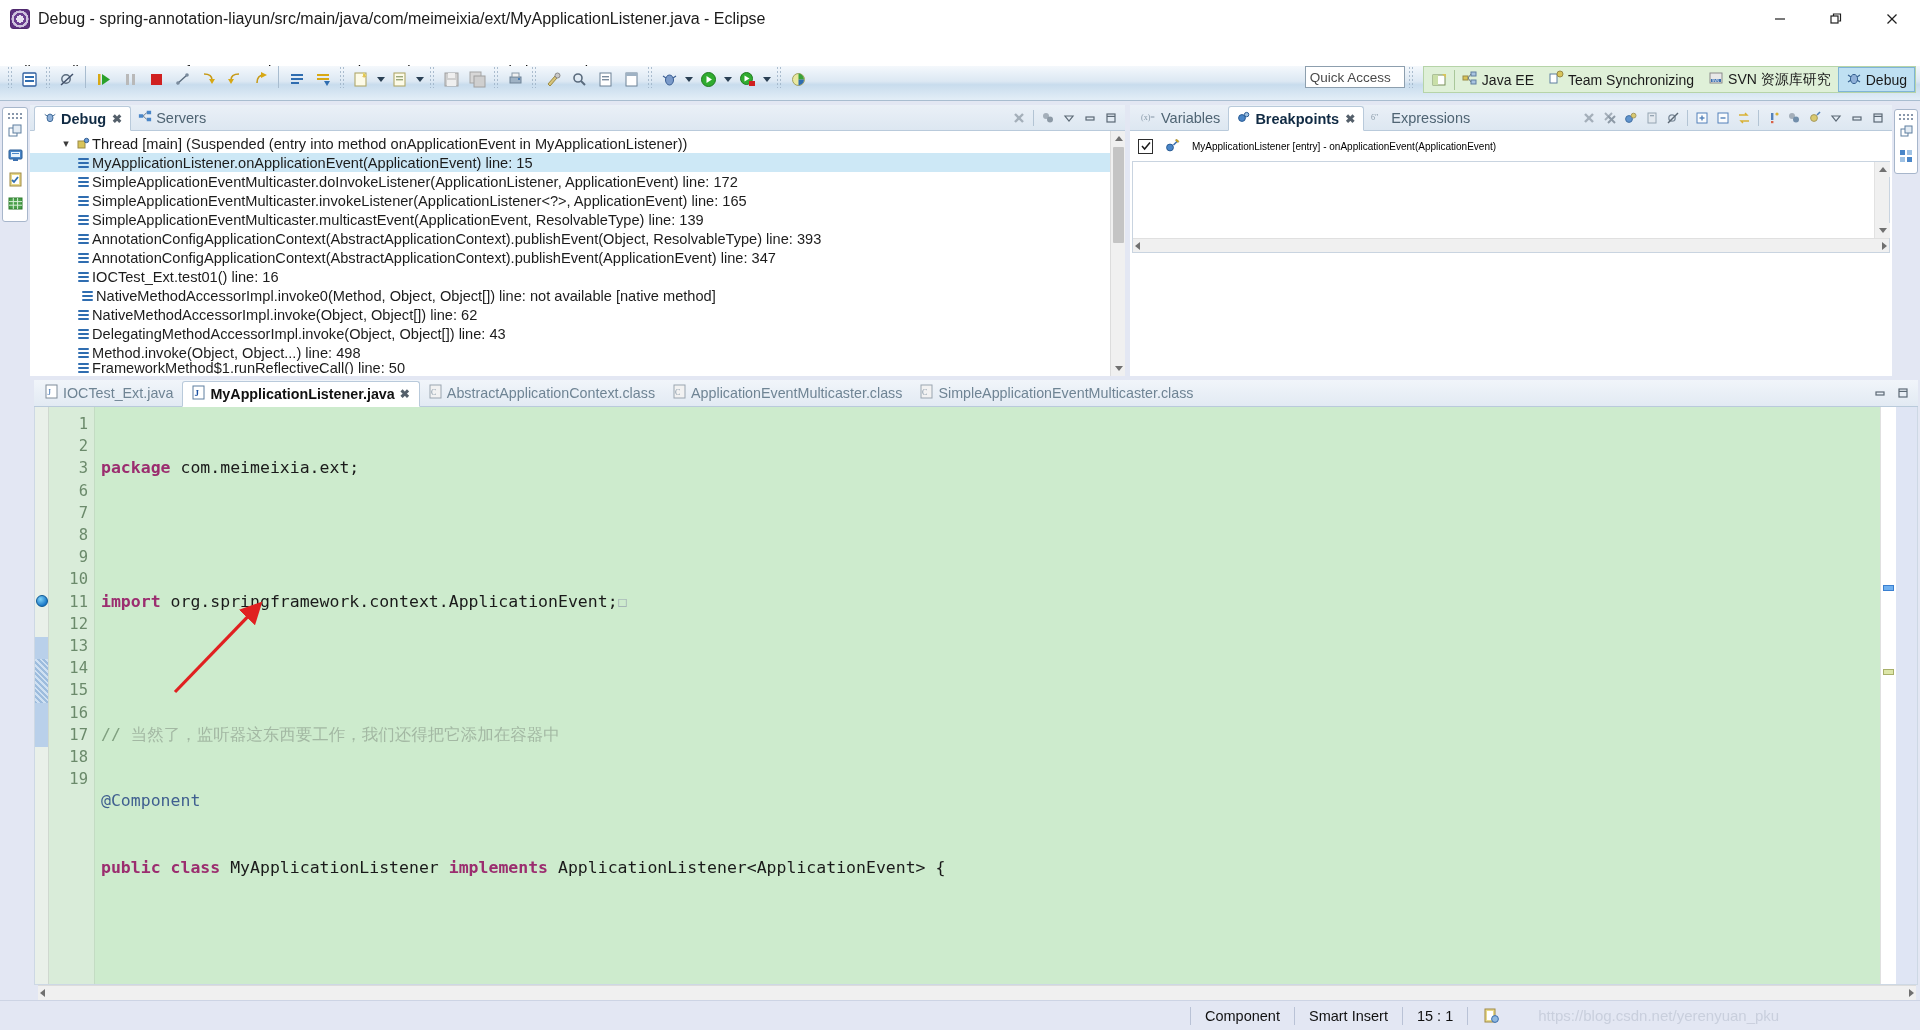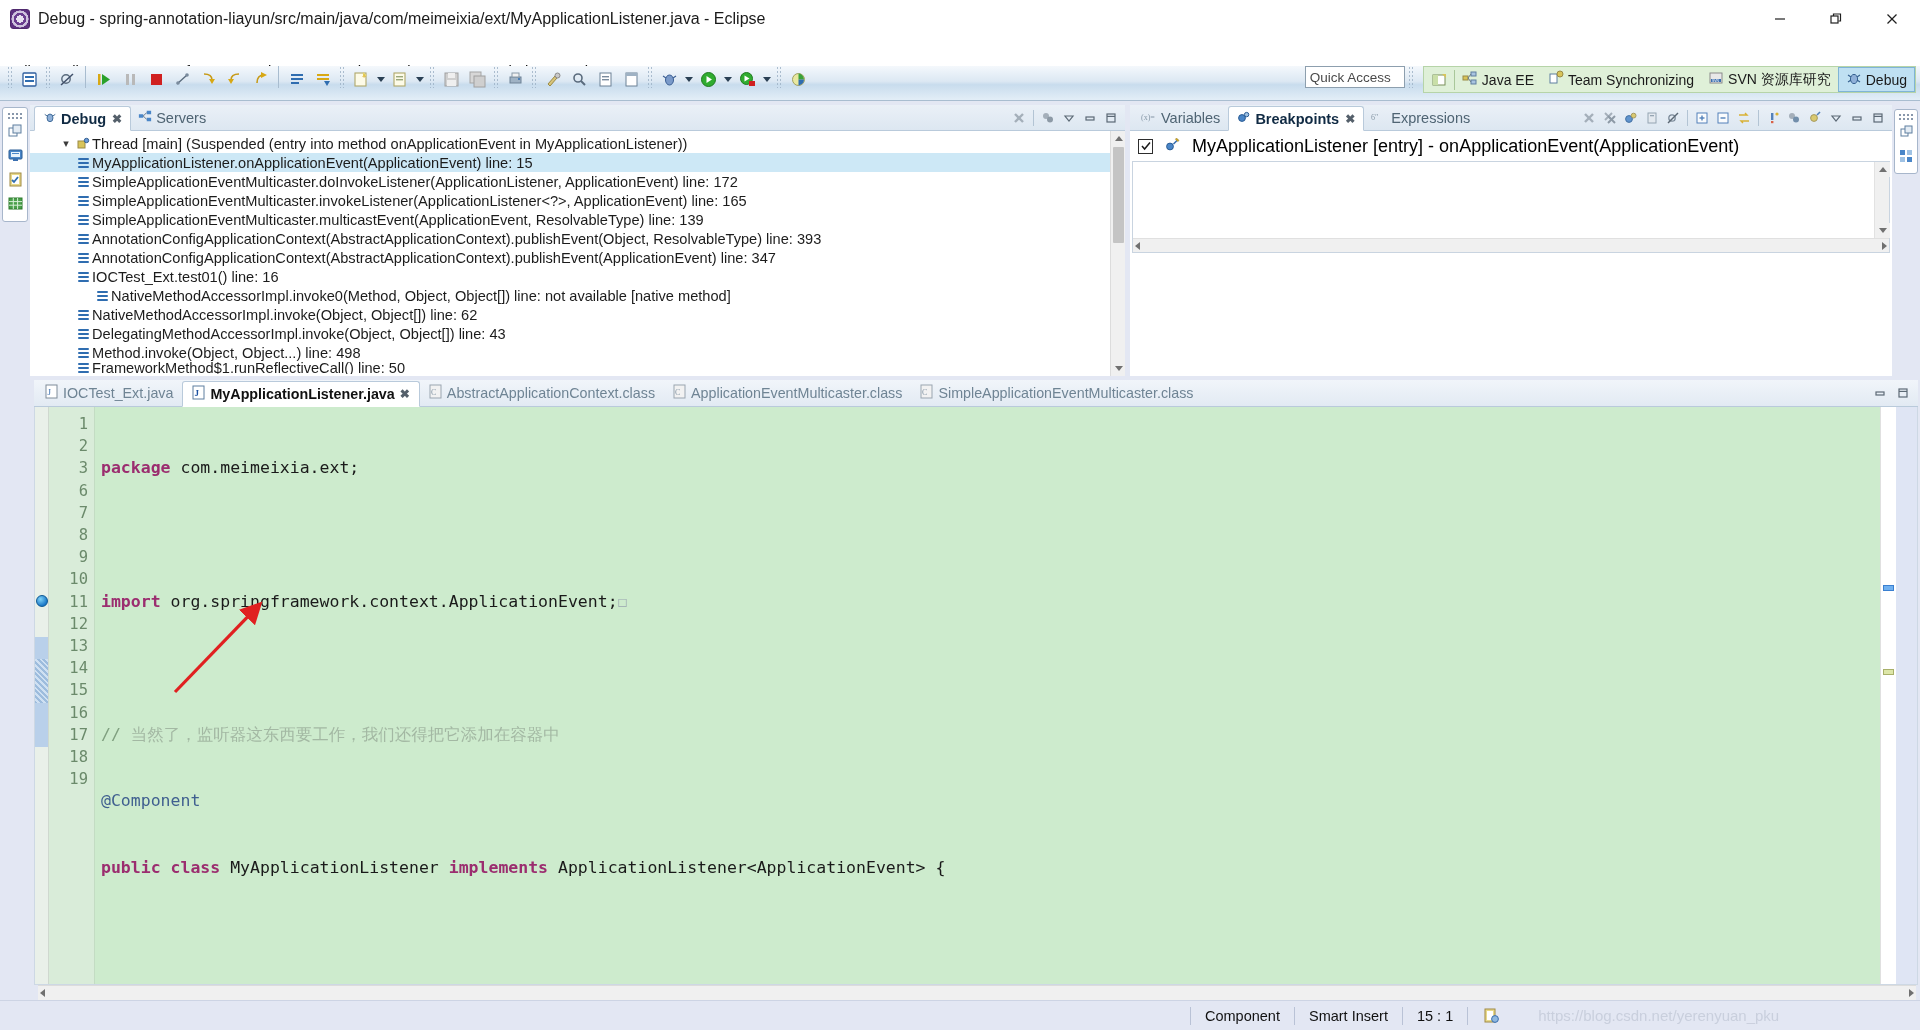--- a/index.html
+++ b/index.html
@@ -183,21 +183,21 @@
 
   .vscroll {
     position: absolute; top: 0; right: 0; width: 15px; height: 100%;
     background: #f0f0f0; border-left: 1px solid #dcdcdc;
   }
   .vthumb { position: absolute; left: 2px; width: 11px; background: #c4c4c4; border-radius: 1px; }
   .sb-arrow { position:absolute; left:0; width:15px; height:15px; display:flex; align-items:center; justify-content:center; background:#f0f0f0;}
   .sb-arrow i { border-left:4px solid transparent; border-right:4px solid transparent; display:block;}
 
   
-  .bp-row { display: flex; align-items: center; height: 22px; padding-left: 8px; font-size: 18px; gap: 12px; }
+  .bp-row { display: flex; align-items: center; height: 22px; padding-left: 8px; font-size: 10px; gap: 12px; }
   .bp-check {
     width: 15px; height: 15px; border: 1px solid #2d2d2d; background: #fff;
     display: flex; align-items: center; justify-content: center; flex: none;
   }
   .bp-check svg { display:block; }
 
   .bp-lower {
     height: 92px; border: 1px solid #c9d4e0; margin: 4px 2px 0 2px;
     background: #fff; position: relative;
   }
@@ -754,21 +754,21 @@
               <div class="tnode" style="padding-left:44px">
                 <div class="ticon">
                     <div class="frame-icon">
                       <span></span>
                       <span></span>
                       <span></span>
                     </div>
                   </div>
                 <div class="tlabel">IOCTest_Ext.test01() line: 16</div>
               </div>
-              <div class="tnode" style="padding-left:63px">
+              <div class="tnode" style="padding-left:48px">
                 <div class="ticon">
                     <div class="frame-icon">
                       <span></span>
                       <span></span>
                       <span></span>
                     </div>
                   </div>
                 <div class="tlabel">NativeMethodAccessorImpl.invoke0(Method, Object, Object[]) line: not available [native method]</div>
               </div>
               <div class="tnode" style="padding-left:44px">

